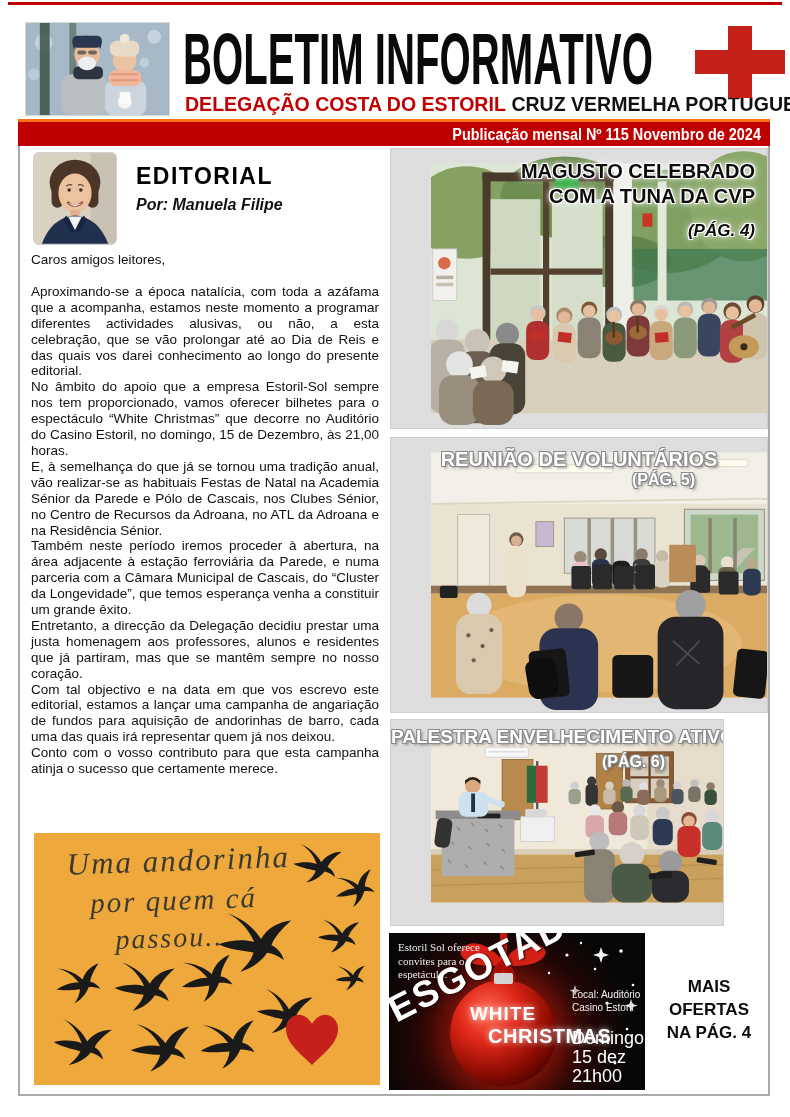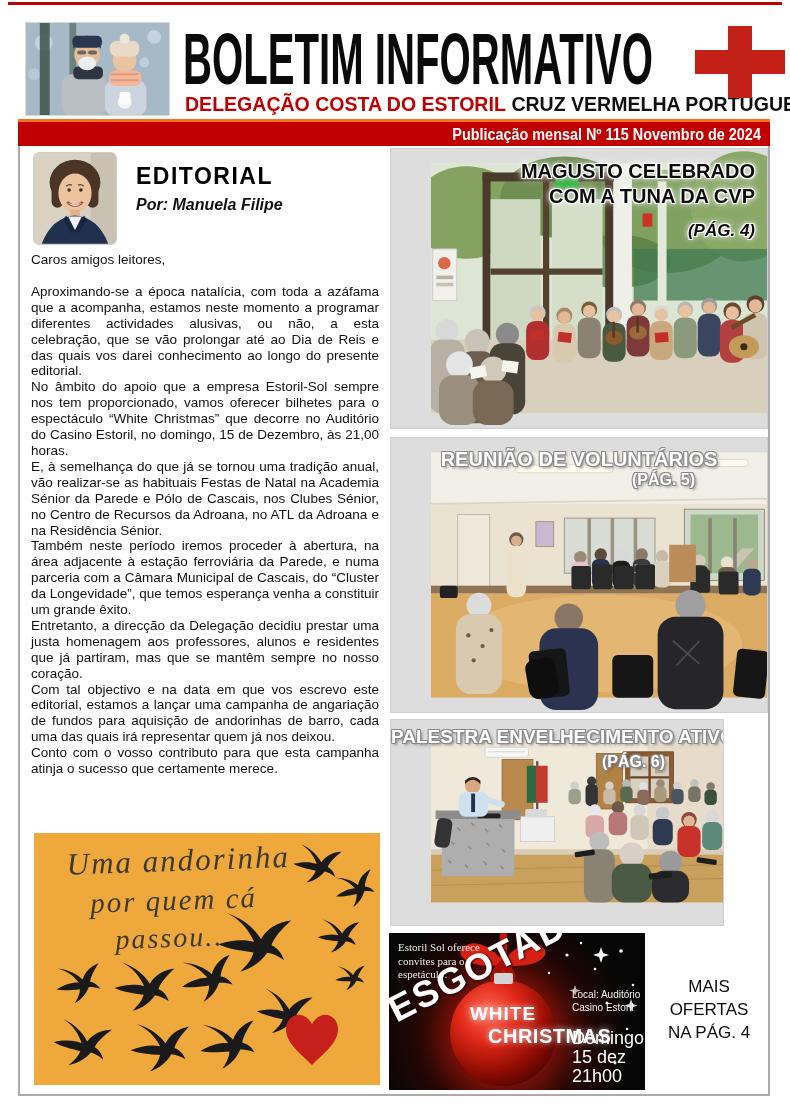--- a/index.html
+++ b/index.html
@@ -78,21 +78,21 @@
   .show2 { position:absolute; left:55px; top:92px; width:118px; text-align:center; color:#fff; font-weight:800; font-size:20px; letter-spacing:.5px;
     text-shadow:0 0 6px rgba(255,255,255,.8);margin-left:44px; }
   .stamp { position:absolute; left:2px; top:58px; color:#fff; font-weight:bold; font-size:37px; letter-spacing:2px;
     transform:rotate(-27deg); transform-origin:left center; text-shadow:1px 1px 2px rgba(0,0,0,.7); }
   .venue { position:absolute; left:183px; top:56px; width:70px; font-size:10px; line-height:12.5px; color:#f2f2f2; }
   .when { position:absolute; left:183px; top:96px; font-size:18px; line-height:19px; color:#fff; }
   .promo-deco { position:absolute; inset:0; }
 
   
   .more-offers { position:absolute; left:650px; top:975px; width:118px; text-align:center;
-    font-size:17px; line-height:23px; font-weight:400; color:#0d0d0d; }
+    font-size:17px; line-height:23px; font-weight:700; color:#0d0d0d; }
 </style>
 </head>
 <body>
 
 <div class="page">
 
   <div class="topline"></div>
 
   <div class="couple-photo">
     <svg viewBox="0 0 145 94">

